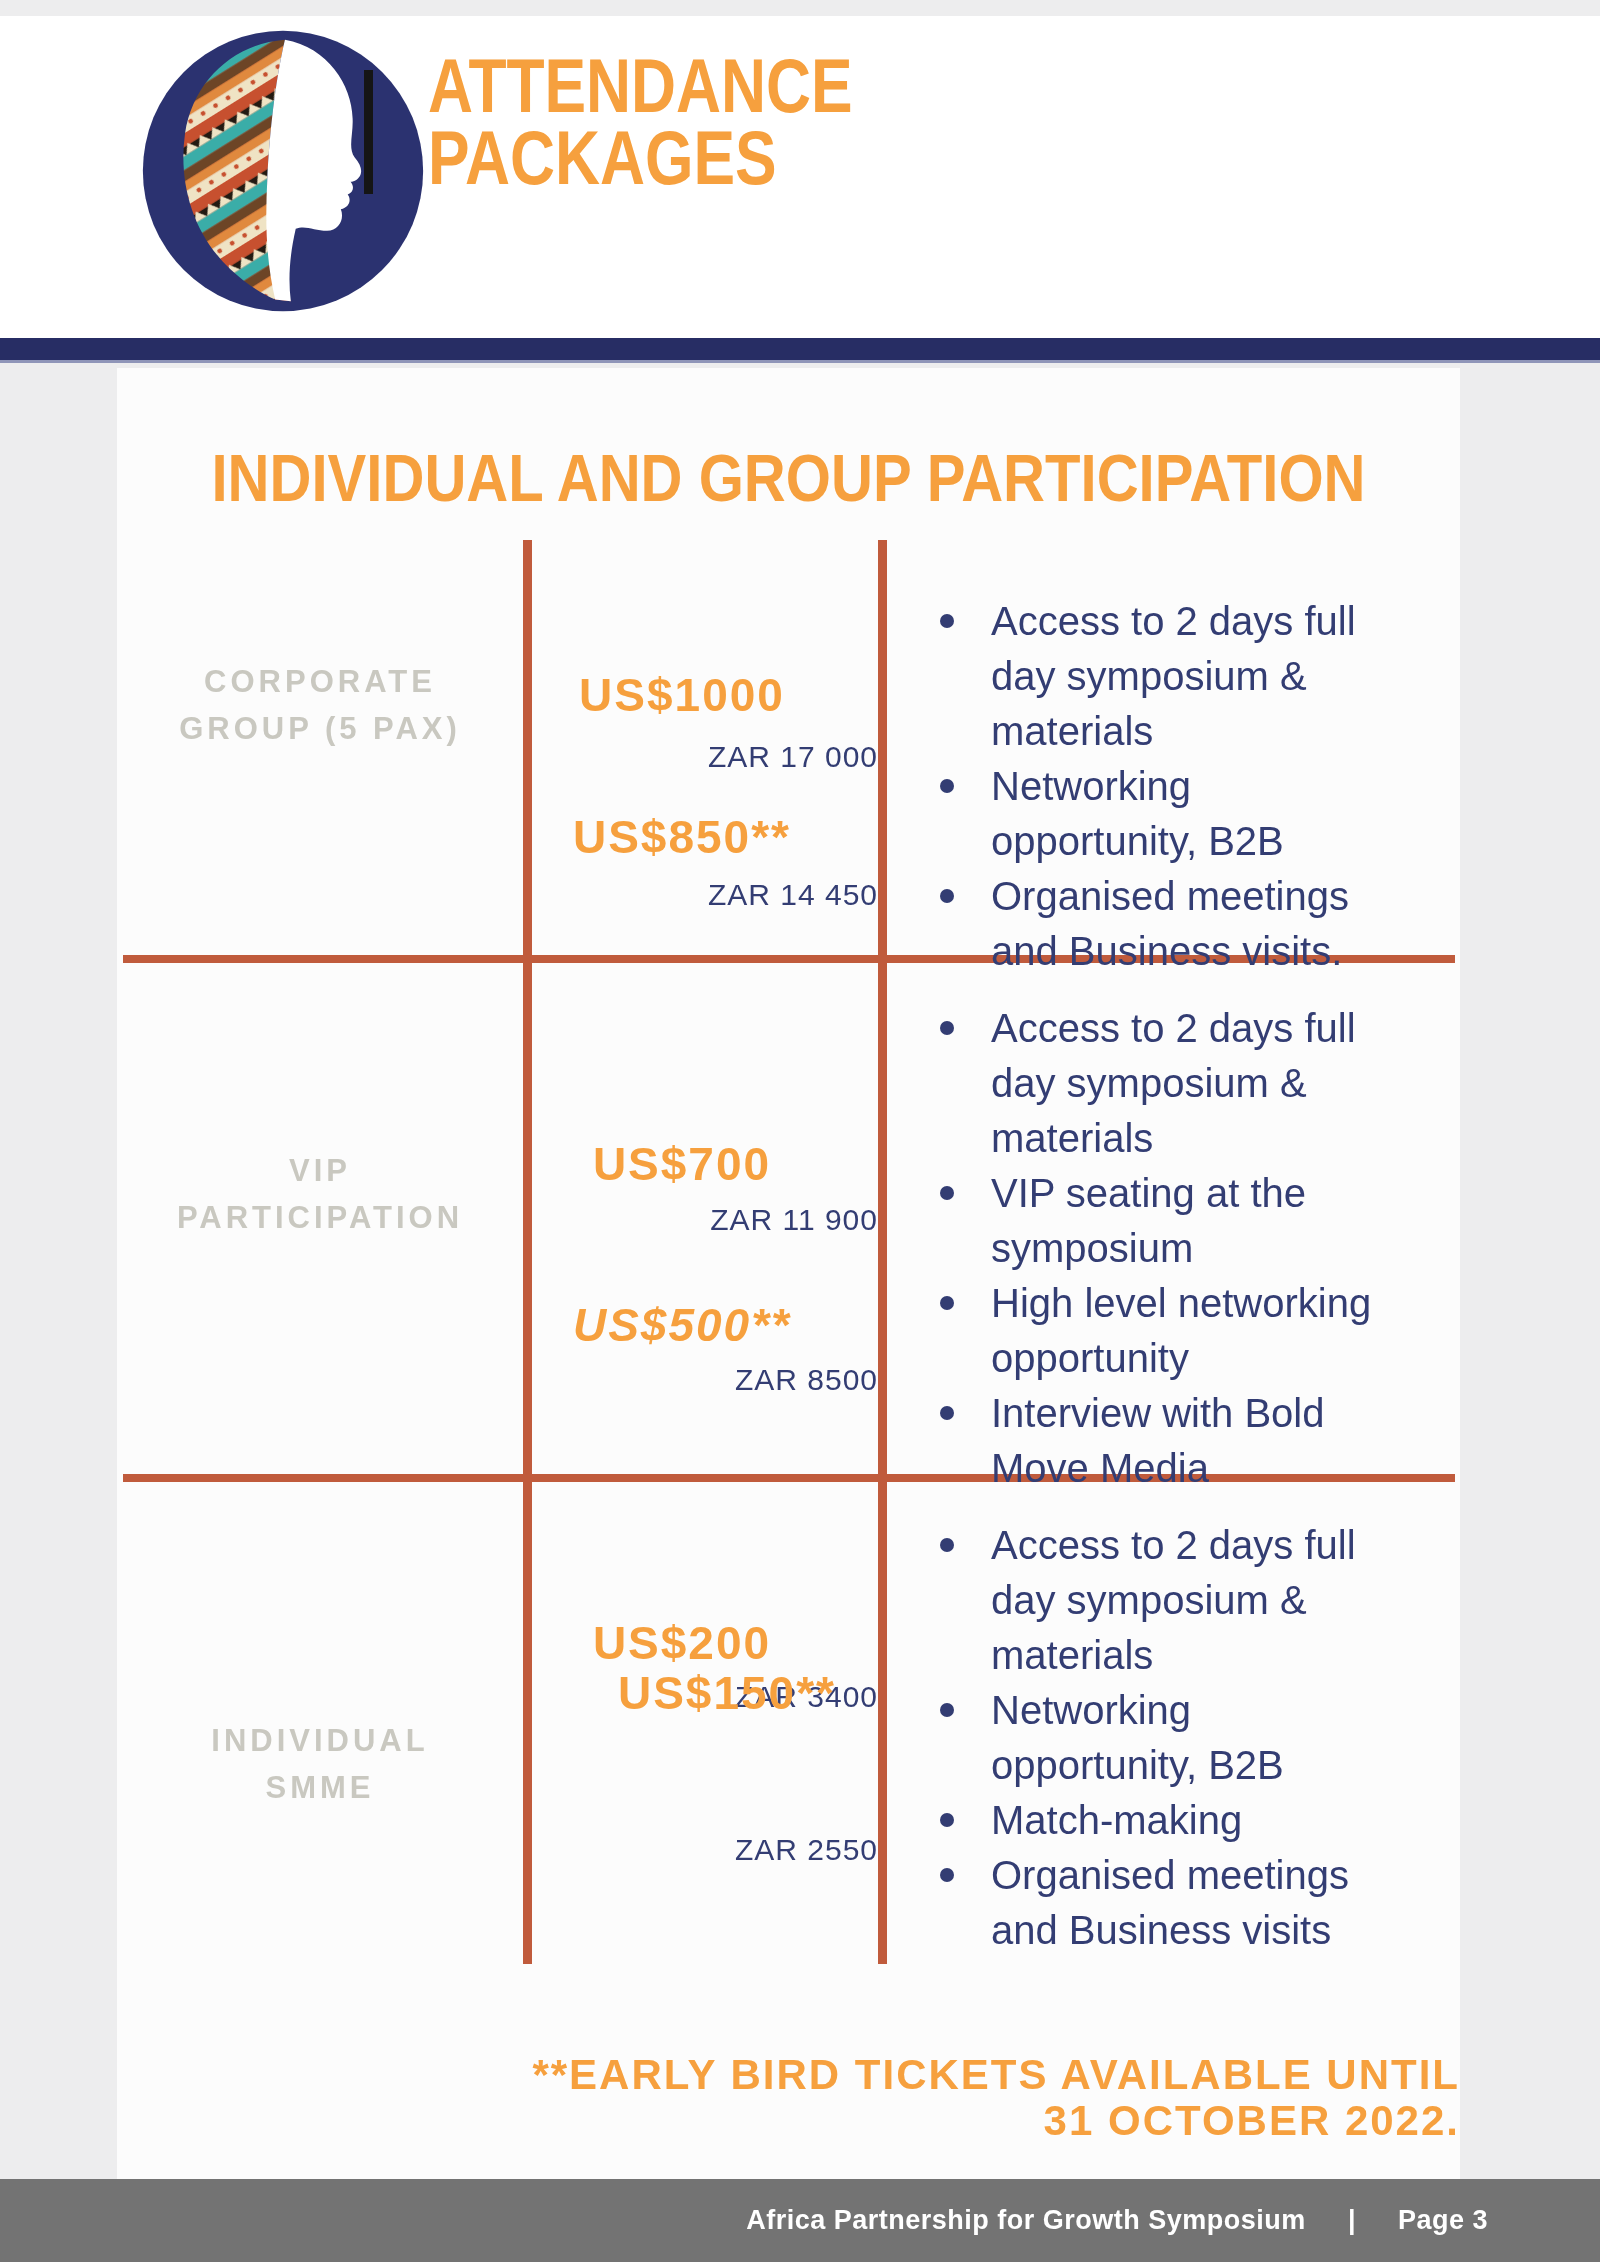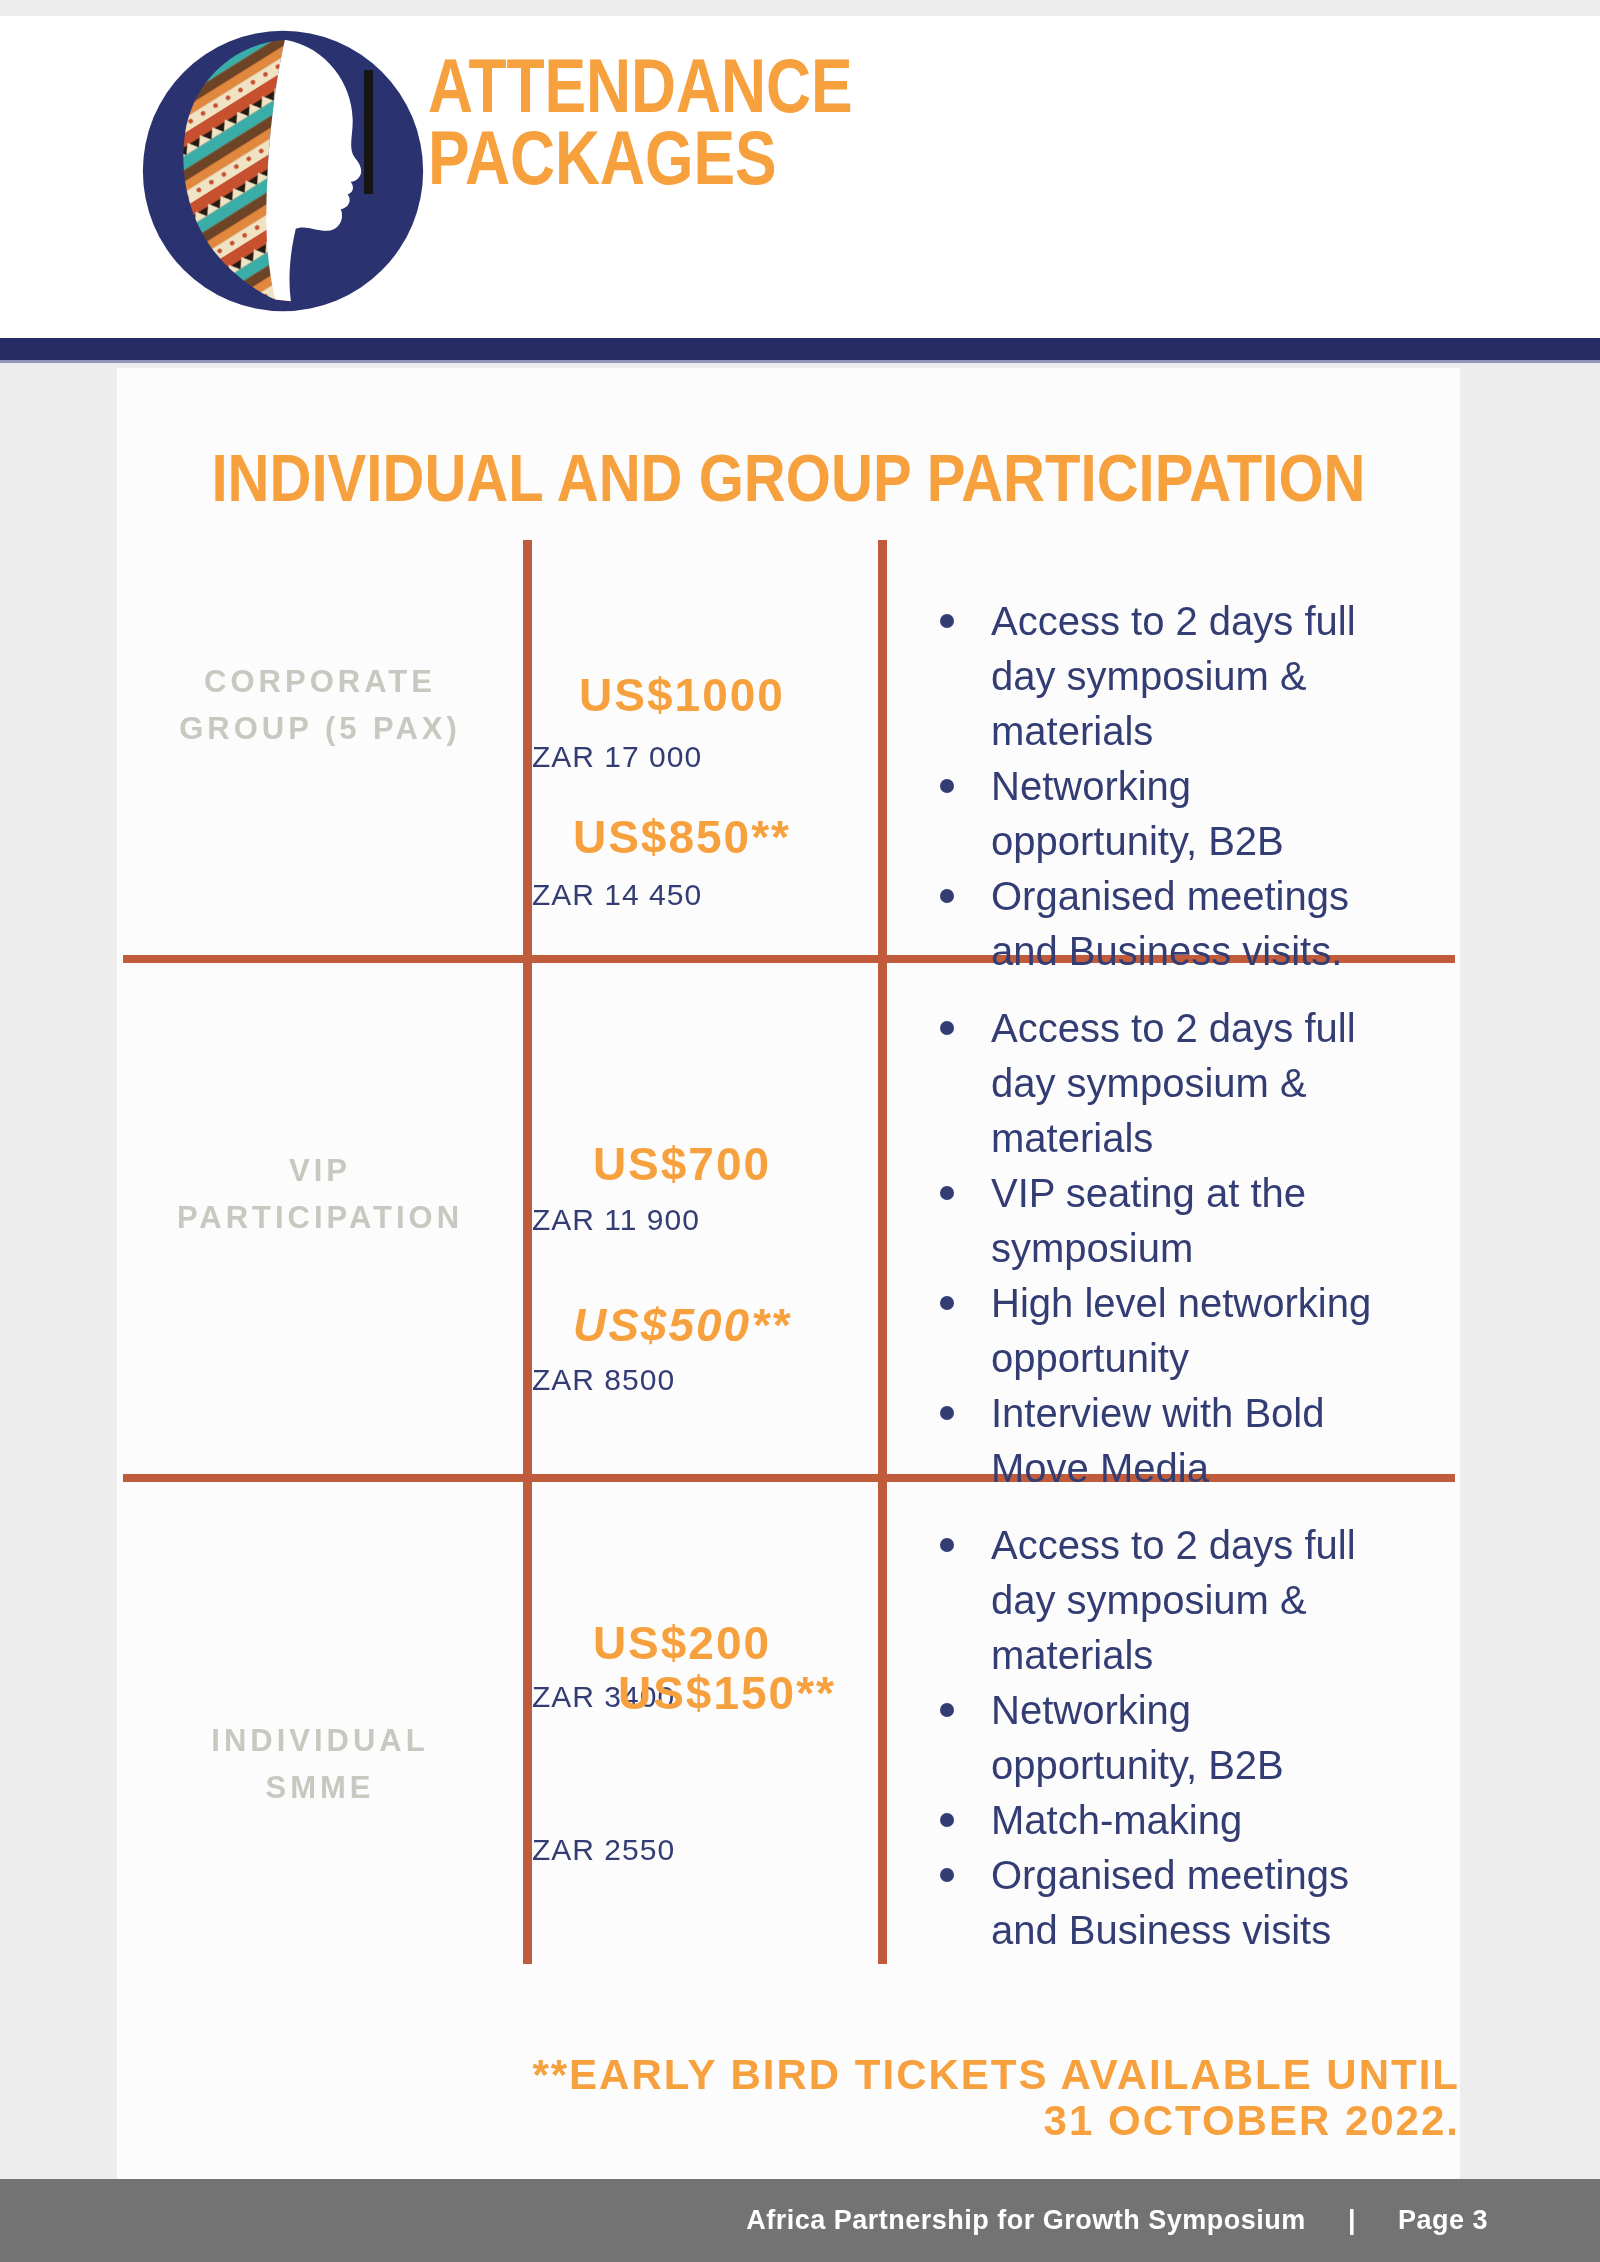--- a/index.html
+++ b/index.html
@@ -27,21 +27,21 @@
   .hline.h1{top:955px;} .hline.h2{top:1474px;}
 
   
   .label{position:absolute;left:160px;width:320px;text-align:center;font-weight:700;font-size:31px;
     line-height:47px;letter-spacing:4px;color:#C9C8C0;}
   .label.l1{top:658px;} .label.l2{top:1147px;} .label.l3{top:1717px;}
 
   
   .price{position:absolute;left:532px;width:300px;text-align:center;font-weight:700;font-size:46px;
     letter-spacing:2px;color:#F6A03E;white-space:nowrap;}
-  .zar{position:absolute;left:532px;width:346px;text-align:left;font-weight:400;font-size:30px;
+  .zar{position:absolute;left:532px;width:346px;text-align:right;font-weight:400;font-size:30px;
     letter-spacing:1px;color:#333D73;white-space:nowrap;}
   .p1a{top:668px;} .z1a{top:740px;} .p1b{top:810px;} .z1b{top:878px;}
   .p2a{top:1137px;} .z2a{top:1203px;} .p2b{top:1298px;font-style:italic;} .z2b{top:1363px;}
   .p3a{top:1616px;} .z3a{top:1680px;} .p3b{top:1666px;padding-left:45px;} .z3b{top:1833px;}
 
   
   .benefits{position:absolute;left:920px;width:455px;margin:16px;padding:0;list-style:none;
     font-size:40px;line-height:55px;color:#333D73;}
   .benefits li{position:relative;padding-left:55px;}
   .benefits li::before{content:"";position:absolute;left:4px;top:20px;width:14px;height:14px;

